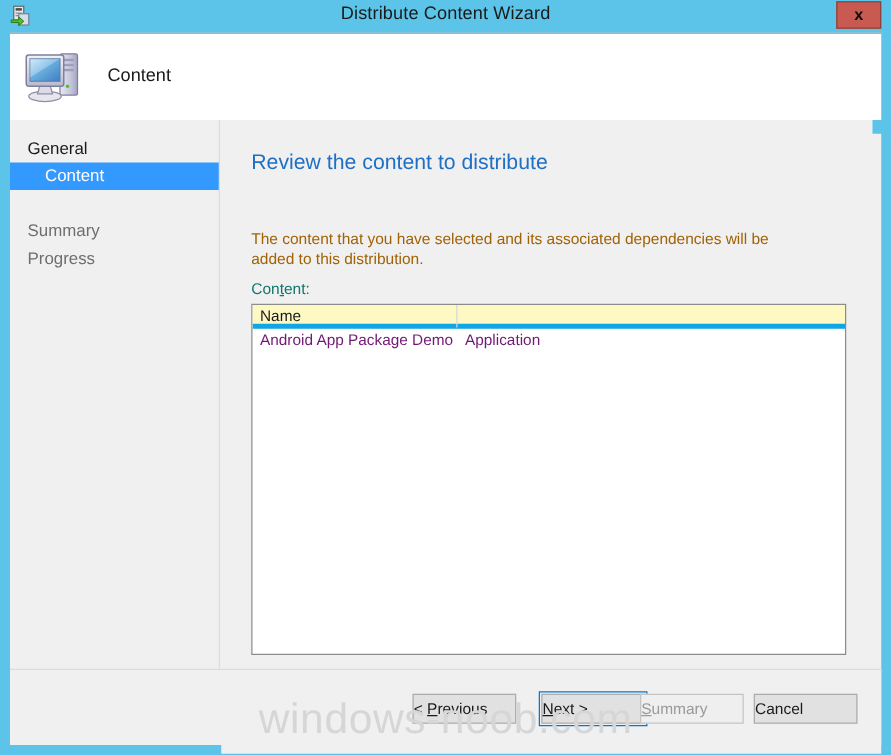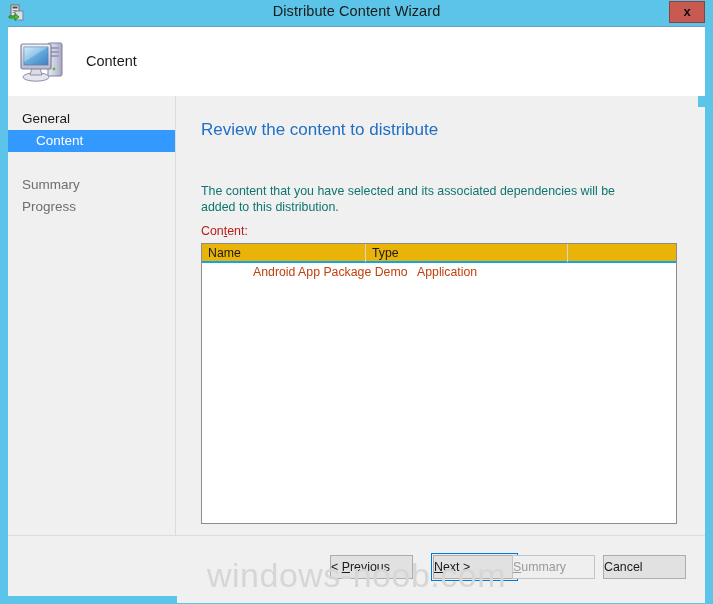--- a/index.html
+++ b/index.html
@@ -130,46 +130,46 @@
     position: absolute;
     left: 24px; top: 13px;
     font-size: 17px;
     color: #1F6FC4;
   }
   #intro-text {
     position: absolute;
     left: 24px; top: 76px;
     width: 432px;
     font-size: 12.4px;
-    color: #0f766e;
+    color: #a16207;
     line-height: 16px;
   }
   #content-label {
     position: absolute;
     left: 24px; top: 117px;
     font-size: 12.4px;
-    color: #b91c1c;
+    color: #0f766e;
   }
   .accel { text-decoration: underline; }
 
   
   #listview {
     position: absolute;
     left: 24px; top: 136px;
     width: 476px; height: 281px;
     background: #FFFFFF;
     border: 1px solid #8C8C8C;
     box-sizing: border-box;
     overflow: hidden;
   }
   #listview-header {
     position: relative;
     height: 19px;
-    background: #eab308;
-    border-bottom: 2px solid #0ea5e9;
+    background: #fef9c3;
+    border-bottom: 4px solid #0ea5e9;
     box-sizing: border-box;
   }
   .col-head {
     position: absolute;
     top: 0;
     height: 18px;
     line-height: 18px;
     font-size: 12.3px;
     color: #1a1a1a;
     padding-left: 6px;
@@ -184,26 +184,25 @@
   .lv-row {
     position: relative;
     height: 18px;
     line-height: 18px;
   }
   .lv-cell {
     position: absolute;
     top: 0;
     height: 18px;
     font-size: 12.3px;
-    color: #c2410c;
+    color: #701a75;
     padding-left: 6px;
     box-sizing: border-box;
     white-space: nowrap;
     overflow: hidden;
-    margin-left: 45px;
   }
   .lv-cell-name { left: 0;   width: 164px; }
   .lv-cell-type { left: 164px; width: 202px; }
 
   
   #footer {
     position: absolute;
     left: 8px; top: 535px;
     width: 697px; height: 61px;
     background: #F0F0F0;
@@ -324,21 +323,20 @@
 
       <div id="page-heading">Review the content to distribute</div>
 
       <div id="intro-text">The content that you have selected and its associated dependencies will be added to this distribution.</div>
 
       <div id="content-label"><span>Con</span><span class="accel">t</span><span>ent:</span></div>
 
       <div id="listview">
         <div id="listview-header">
           <div class="col-head" id="col-name">Name</div>
-          <div class="col-head" id="col-type">Type</div>
           <div class="col-head" id="col-blank"></div>
         </div>
         <div id="listview-rows">
           <div class="lv-row">
             <div class="lv-cell lv-cell-name">Android App Package Demo</div>
             <div class="lv-cell lv-cell-type">Application</div>
           </div>
         </div>
       </div>
 

